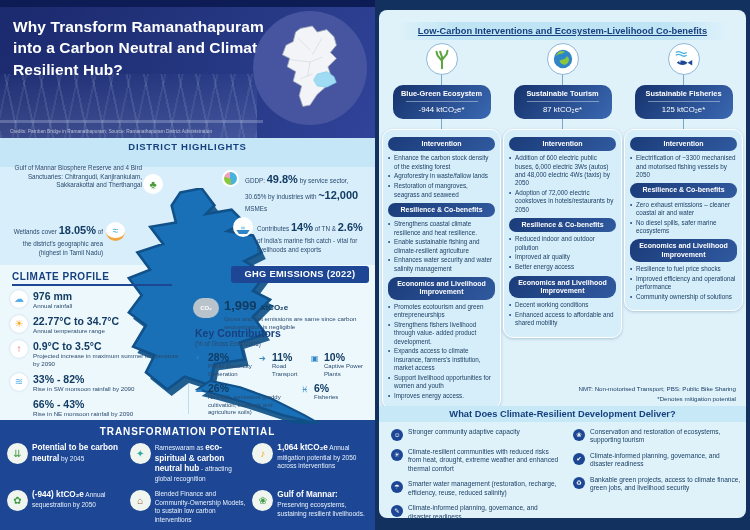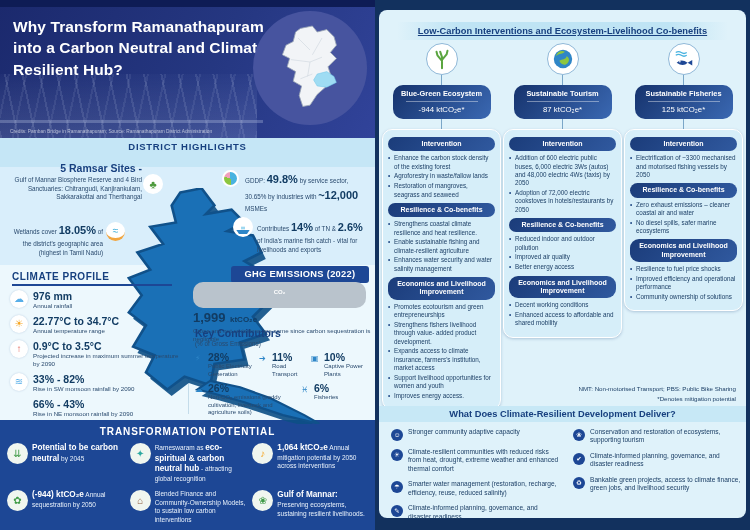--- a/index.html
+++ b/index.html
@@ -57,21 +57,21 @@
   #climate-items{position:absolute;left:10px;top:290px;width:176px;}
   .cl-item{display:flex;margin-bottom:5px;}
   .cl-icon{flex:0 0 18px;height:18px;border-radius:50%;background:#fff;text-align:center;line-height:18px;
            font-size:10px;margin-right:5px;box-shadow:0 0 2px rgba(30,80,140,.25);}
   .cl-icon-empty{background:transparent;box-shadow:none;}
   .cl-val{font-size:10.5px;font-weight:bold;color:#123c63;}
   .cl-lab{font-size:6.2px;line-height:1.3;color:#2a4a6e;max-width:148px;}
 
   .ghg-head{position:absolute;left:231px;top:266px;width:138px;background:#1d4795;color:#fff;text-align:center;
             font-size:9.3px;font-weight:bold;padding:3px 0 4px;border-radius:3px;letter-spacing:.3px;}
-  .ghg-total{position:absolute;left:193px;top:280px;width:178px;display:flex;flex-direction:column;}
+  .ghg-total{position:absolute;left:193px;top:296px;width:178px;display:flex;}
   .co2cloud{flex:0 0 26px;height:20px;background:#b9c3cc;border-radius:10px;color:#fff;font-size:6px;
             font-weight:bold;text-align:center;line-height:20px;margin:2px 5px 0 0;}
   .ghg-val{font-size:13px;font-weight:bold;color:#123c63;}
   .ghg-unit{font-size:8px;font-weight:bold;color:#123c63;}
   .ghg-note{font-size:6.2px;line-height:1.3;color:#2a4a6e;margin-top:1px;}
   .key-title{position:absolute;left:195px;top:327px;font-size:10.5px;font-weight:bold;color:#17407f;}
   .key-sub{position:absolute;left:195px;top:340px;font-size:6.3px;color:#2a4a6e;}
   #ghg-grid{position:absolute;left:195px;top:351px;width:178px;display:flex;flex-wrap:wrap;}
   .gi{position:relative;padding-left:13px;margin-bottom:4px;}
   .gi:nth-child(1){width:64px;}.gi:nth-child(2){width:52px;}.gi:nth-child(3){width:60px;}
@@ -152,21 +152,20 @@
         <polygon points="30,2 40,0 46,8 42,12 54,10 60,16 52,20 64,22 68,30 60,34 70,40 64,48 72,52 64,60 70,68 58,72 60,80 46,82 44,92 32,88 24,94 14,86 18,78 8,74 14,64 6,58 12,50 6,42 16,38 10,30 22,26 16,18 28,16 26,8" fill="#0d4f86"></polygon>
         <polygon points="44,90 58,93 72,98 88,106 95,110 78,106 60,100 46,96 38,94" fill="#0d4f86"></polygon>
       </g>
       <polygon points="30,2 40,0 46,8 42,12 54,10 60,16 52,20 64,22 68,30 60,34 70,40 64,48 72,52 64,60 70,68 58,72 60,80 46,82 44,92 32,88 24,94 14,86 18,78 8,74 14,64 6,58 12,50 6,42 16,38 10,30 22,26 16,18 28,16 26,8" fill="#1a70b6" stroke="#10518a" stroke-width="1.2"></polygon>
       <polygon points="44,90 58,93 72,98 88,106 95,110 78,106 60,100 46,96 38,94" fill="#1a70b6" stroke="#10518a" stroke-width="1"></polygon>
     </svg>
 
     <div class="sec-head-light z2">DISTRICT HIGHLIGHTS</div>
 
     <div class="ramsar z2">
-      <h3>5 Ramsar Sites -</h3>
       <p>Gulf of Mannar Biosphere Reserve and 4 Bird Sanctuaries: Chitrangudi, Kanjirankulam, Sakkarakottai and Therthangal</p>
     </div>
     <div class="trees z2">♣</div>
 
     <div class="pie z2"></div>
     <p class="gddp z2"><span>GDDP: </span><span class="bignum">49.8%</span><span> by service sector, 30.65% by industries with </span><span class="bignum">~12,000</span><span> MSMEs</span></p>
 
     <p class="wet z2"><span>Wetlands cover </span><span class="bignum">18.05%</span><span> of the district's geographic area (highest in Tamil Nadu)</span></p>
     <div class="wicon z2">≈</div>
 

